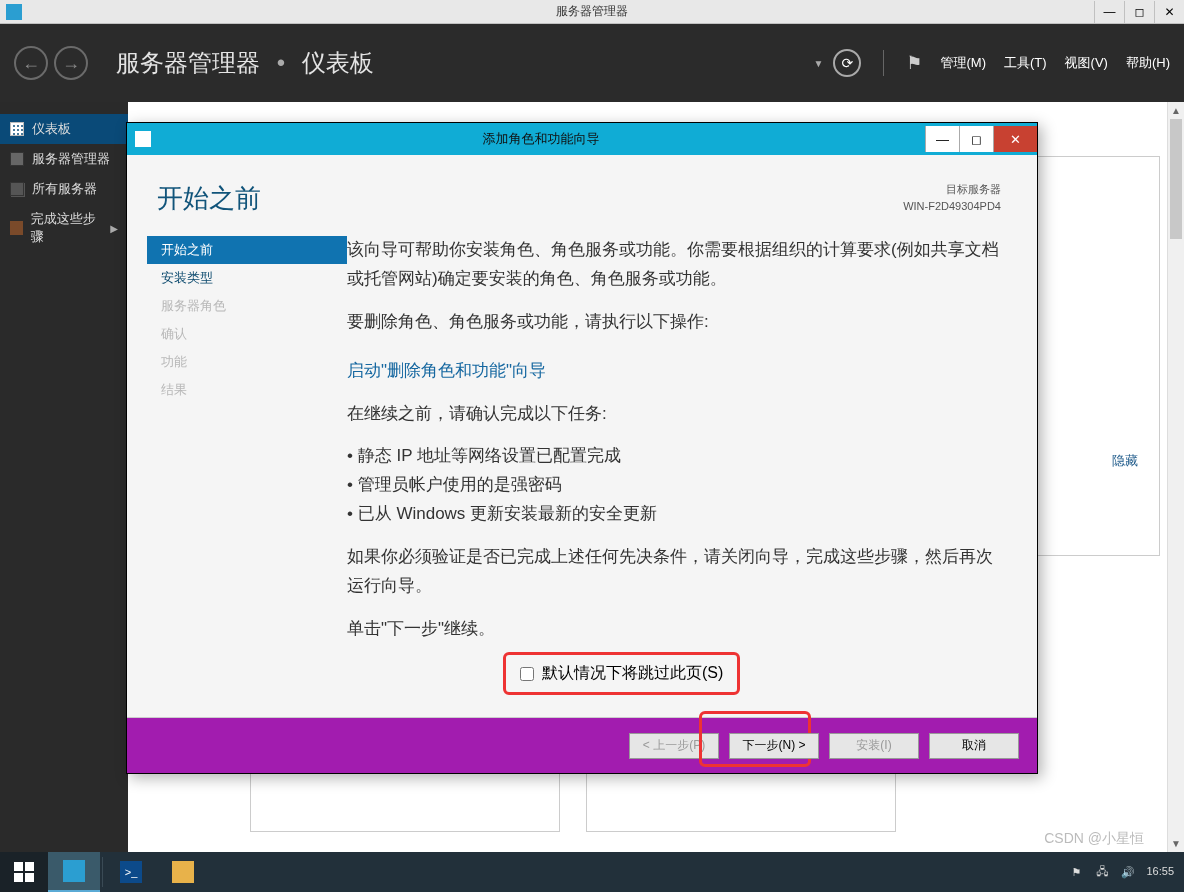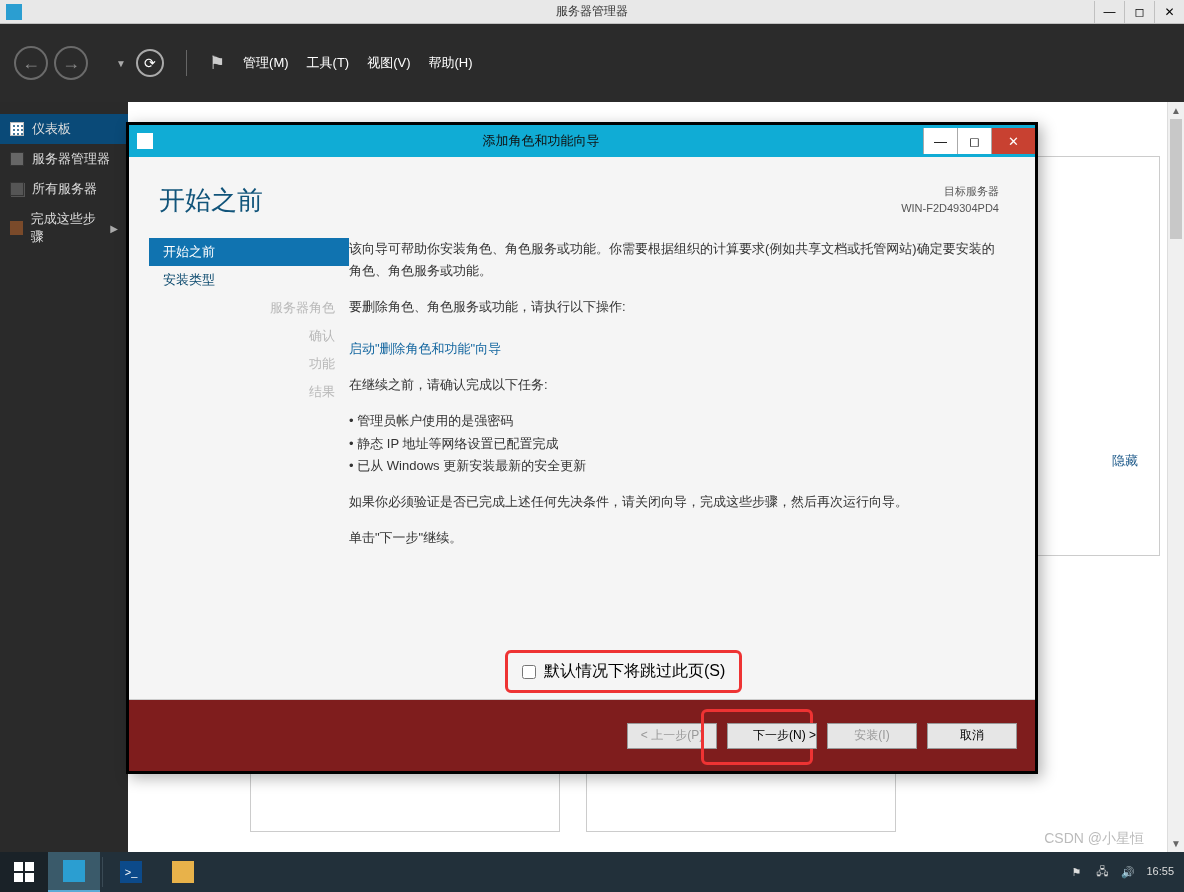--- a/index.html
+++ b/index.html
@@ -39,49 +39,49 @@
 
 .content { flex: 1; background: #fff; position: relative; overflow: hidden; }
 .content-scrollbar { position: absolute; right: 0; top: 0; bottom: 0; width: 17px; background: #f0f0f0; border-left: 1px solid #ddd; }
 .content-scrollbar .arrow-up, .content-scrollbar .arrow-down { height: 17px; display: flex; align-items: center; justify-content: center; font-size: 10px; color: #666; }
 .content-scrollbar .thumb { position: absolute; top: 17px; left: 2px; right: 2px; height: 120px; background: #c8c8c8; }
 
 .panel-card { background: #fff; border: 1px solid #ccc; padding: 18px 0 10px; }
 .hide-link { position: absolute; color: #1e5a8a; font-size: 13px; cursor: pointer; }
 
 
-.modal { position: absolute; left: 126px; top: 122px; width: 912px; height: 652px; background: #f5f5f5; border: 3px solid #000000; box-shadow: 4px 4px 14px rgba(0,0,0,0.3); display: flex; flex-direction: column; }
+.modal { position: absolute; left: 126px; top: 122px; width: 912px; height: 652px; background: #f5f5f5; border: 1px solid #000000; box-shadow: 4px 4px 14px rgba(0,0,0,0.3); display: flex; flex-direction: column; }
 .modal-titlebar { height: 32px; background: #10acd5; display: flex; align-items: center; padding-left: 8px; }
 .modal-titlebar .title { flex: 1; text-align: center; font-size: 13px; color: #111; }
 .modal-titlebar .icon-sm { width: 16px; height: 16px; background: #fff; margin-right: 6px; }
 .modal-win-btns { display: flex; }
 .modal-win-btn { width: 34px; height: 26px; display: flex; align-items: center; justify-content: center; font-size: 13px; font-family: Arial; cursor: pointer; background: #fff; border-left: 1px solid #aaa; }
 .modal-win-btn.close { background: #c84131; color: #fff; width: 44px; }
 
 .modal-header { display: flex; justify-content: space-between; align-items: flex-start; padding: 26px 36px 10px 30px; background: #f5f5f5; }
 .modal-header h1 { font-size: 26px; font-weight: 300; color: #11547a; }
 .modal-header .target { text-align: right; font-size: 11px; color: #555; line-height: 1.5; }
 
 .modal-body { flex: 1; display: flex; background: #f5f5f5; padding: 10px 20px 0 20px; }
 .wizard-nav { width: 200px; padding-top: 0; }
 .wizard-step { padding: 5px 14px; font-size: 13px; color: #0c4a6e; cursor: pointer; }
 .wizard-step.active { background: #1073b0; color: #fff; }
-.wizard-step.disabled { color: #b8b8b8; cursor: default; text-align: right; }
-
-.wizard-content { flex: 1; font-size: 13px; color: #333; line-height: 1.7; padding-right: 12px; }
+.wizard-step.disabled { color: #b8b8b8; cursor: default; }
+
+.wizard-content { flex: 1; font-size: 17px; color: #333; line-height: 1.7; padding-right: 12px; }
 .wizard-content p { margin-bottom: 14px; }
 .wizard-content a.link { color: #1567a0; cursor: pointer; }
 .wizard-content ul { list-style: none; margin-left: 0; margin-bottom: 14px; }
 .wizard-content ul li::before { content: "• "; }
 
 .skip-row { position: absolute; left: 376px; bottom: 78px; display: flex; align-items: center; gap: 8px; padding: 8px 14px; }
 .skip-row input[type=checkbox] { width: 14px; height: 14px; }
 .highlight-red { border: 3px solid #e33; border-radius: 6px; }
 
-.modal-footer { height: 72px; border-top: 1px solid #ccc; display: flex; align-items: center; justify-content: flex-end; gap: 10px; padding: 0 18px; background: #7f1d1d; }
+.modal-footer { height: 56px; border-top: 1px solid #ccc; display: flex; align-items: center; justify-content: flex-end; gap: 10px; padding: 0 18px; background: #a21caf; }
 .modal-footer button { min-width: 90px; height: 26px; font-size: 12px; background: #e6e6e6; border: 1px solid #999; cursor: pointer; }
 .modal-footer button:disabled { color: #999; cursor: default; }
 .next-highlight { position: absolute; border: 3px solid #e33; border-radius: 6px; }
 
 
 .taskbar { position: absolute; bottom: 0; left: 0; right: 0; height: 40px; background: #22303a; display: flex; align-items: center; }
 .task-start { width: 48px; height: 40px; background: #1a2228; display: flex; align-items: center; justify-content: center; }
 .task-start-inner { width: 20px; height: 20px; display: grid; grid-template-columns: 1fr 1fr; grid-template-rows: 1fr 1fr; gap: 2px; }
 .task-start-inner span { background: #fff; }
 .task-item { width: 52px; height: 40px; display: flex; align-items: center; justify-content: center; cursor: pointer; }
@@ -105,20 +105,25 @@
     <div class="win-btn">◻</div>
     <div class="win-btn">✕</div>
   </div>
 </div>
 
 <div class="dark-header">
   <div class="nav-arrows">
     <div class="nav-arrow">←</div>
     <div class="nav-arrow">→</div>
   </div>
+  <div class="breadcrumb">
+    <span>服务器管理器</span>
+    <span class="sep">•</span>
+    <span>仪表板</span>
+  </div>
   <span class="dropdown-caret">▼</span>
   <div class="header-right">
     <div class="refresh">⟳</div>
     <div class="divider"></div>
     <div class="flag">⚑</div>
     <div class="menu-link">管理(M)</div>
     <div class="menu-link">工具(T)</div>
     <div class="menu-link">视图(V)</div>
     <div class="menu-link">帮助(H)</div>
   </div>
@@ -190,37 +195,37 @@
       <div class="wizard-step disabled">功能</div>
       <div class="wizard-step disabled">结果</div>
     </div>
 
     <div class="wizard-content">
       <p>该向导可帮助你安装角色、角色服务或功能。你需要根据组织的计算要求(例如共享文档或托管网站)确定要安装的角色、角色服务或功能。</p>
       <p style="margin-bottom:20px;">要删除角色、角色服务或功能，请执行以下操作:</p>
       <p><a class="link">启动"删除角色和功能"向导</a></p>
       <p>在继续之前，请确认完成以下任务:</p>
       <ul>
+        <li>静态 IP 地址等网络设置已配置完成</li>
         <li>管理员帐户使用的是强密码</li>
-        <li>静态 IP 地址等网络设置已配置完成</li>
         <li>已从 Windows 更新安装最新的安全更新</li>
       </ul>
       <p>如果你必须验证是否已完成上述任何先决条件，请关闭向导，完成这些步骤，然后再次运行向导。</p>
       <p>单击"下一步"继续。</p>
     </div>
   </div>
 
   <div class="skip-row highlight-red">
     <input type="checkbox" style="">
     <label>默认情况下将跳过此页(S)</label>
   </div>
 
   <div class="modal-footer">
     <button disabled="">&lt; 上一步(P)</button>
-    <button style="position:relative; z-index:2;text-align:right;">下一步(N) &gt;</button>
+    <button style="position:relative; z-index:2;">下一步(N) &gt;</button>
     <button disabled="">安装(I)</button>
     <button>取消</button>
   </div>
   <div class="next-highlight" style="left:572px; bottom:6px; width:112px; height:56px;"></div>
 </div>
 
 <div class="taskbar">
   <div class="task-start">
     <div class="task-start-inner">
         <span></span>

